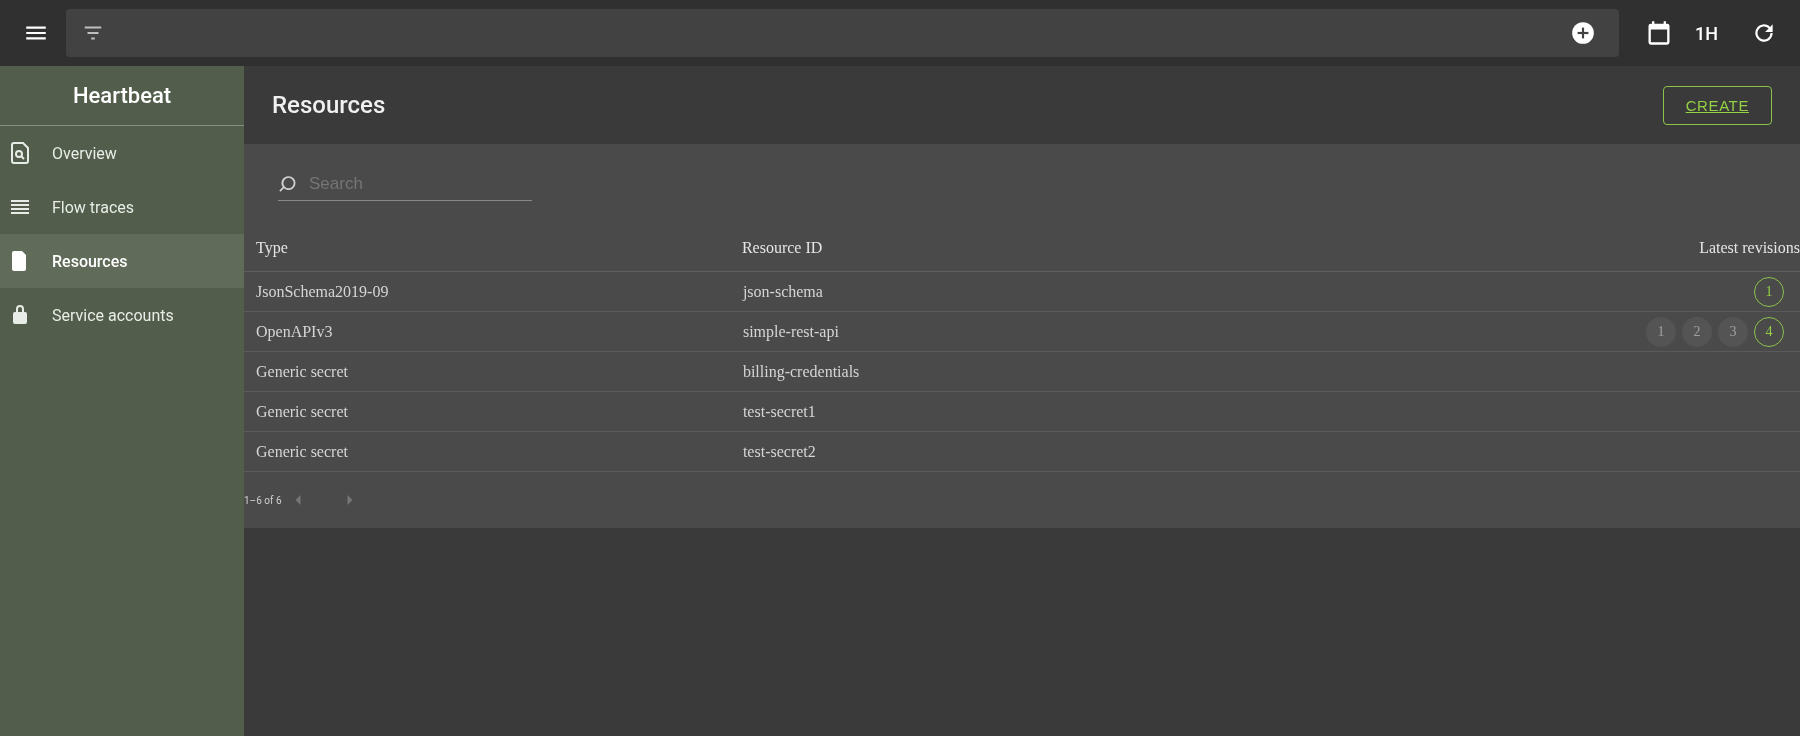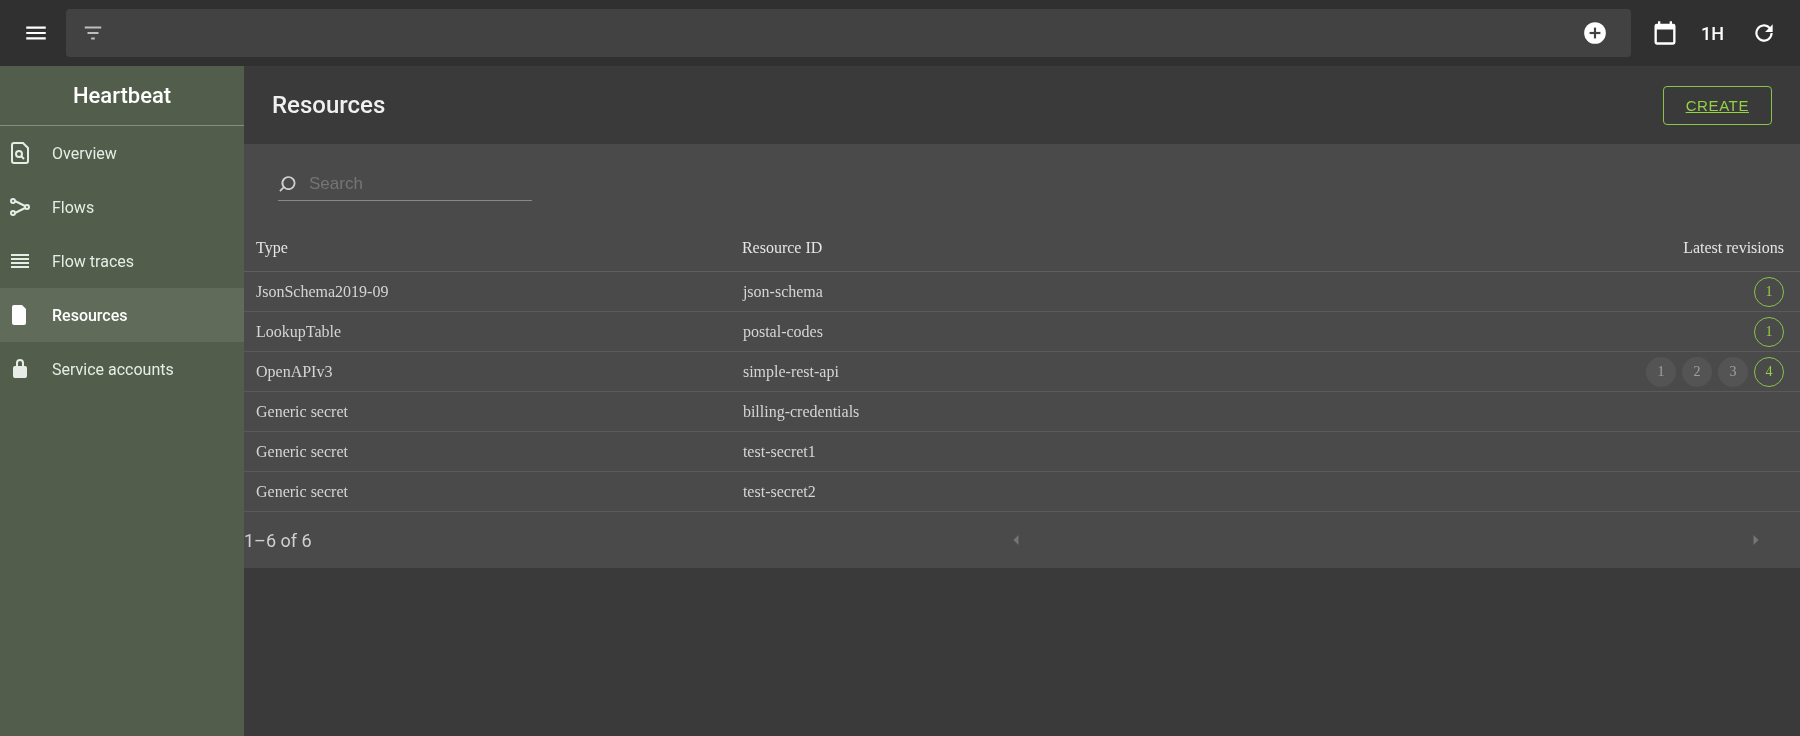--- a/index.html
+++ b/index.html
@@ -55,21 +55,21 @@
     flex:1;
     background: transparent;
     border: none;
     outline: none;
     color: var(--text-primary);
     font-size: 16px;
   }
   .searchbox .add-circle { margin-left: 8px; }
   .topbar .time-picker {
     display: flex; align-items: center; gap: 22px;
-    margin: 0 20px;
+    margin: 0 26px;
     font-size: 18px; font-weight: 500;
   }
   
   .body-row { display: flex; height: calc(100% - 66px); }
   .sidebar {
     width: 244px;
     background: var(--bg-sidebar);
     display: flex; flex-direction: column;
   }
   .sidebar .title {
@@ -142,44 +142,44 @@
   }
   thead th {
     text-align:left;
     font-weight:500;
     font-size:16px;
     color:#e5e5e5;
     padding: 10px 0 14px 0;
     border-bottom: 1px solid #5f5f5f;
   }
   th:first-child, td:first-child { padding-left: 12px; }
-  thead th:last-child { text-align:right; padding-right:16px; }
+  thead th:last-child { text-align:right; }
   tbody td {
     font-size:16px;
     color:#d5d5d5;
     height:40px;
     border-bottom: 1px solid var(--row-border);
     vertical-align: middle;
   }
   tbody td:last-child { text-align:right; padding-right:16px; }
   .rev-group { display:inline-flex; gap:6px; justify-content:flex-end; }
   .rev-badge {
     display:inline-flex; align-items:center; justify-content:center;
     width: 30px; height: 30px;
     border-radius: 50%;
     font-size: 14px;
     border:1px solid transparent;
   }
   .rev-latest { border:1px solid var(--accent); color: var(--accent-bright); }
   .rev-old { color: #a0a0a0; background: rgba(255,255,255,0.06); }
   .pager {
-    display:flex; justify-content:space-between; align-items:center;
+    display:flex; justify-content:flex-start; align-items:center;
     height:56px;
     color:#d0d0d0;
-    font-size:18px;
+    font-size:10px;
     padding-right: 8px;
   }
   .pager .arrow { opacity:0.5; margin: 0 6px; cursor:pointer; width:40px; text-align:center; font-size:20px;}
   svg { display:block; }
 </style>
 </head>
 <body>
 
 <div class="topbar">
   <div class="icon-btn hamburger">
@@ -222,29 +222,20 @@
 
     <div class="nav-item">
       <svg width="24" height="24" viewBox="0 0 24 24" fill="#e8ece6">
           <path d="M6 2h9l5 5v13a2 2 0 0 1-2 2H6a2 2 0 0 1-2-2V4a2 2 0 0 1 2-2z" fill="none" stroke="#e8ece6" stroke-width="2"></path>
           <circle cx="11" cy="13" r="3" fill="none" stroke="#e8ece6" stroke-width="2"></circle>
           <path d="M13 15l3 3" stroke="#e8ece6" stroke-width="2"></path>
         </svg>
       <span>Overview</span>
     </div>
 
-    <div class="nav-item">
-      <svg width="24" height="24" viewBox="0 0 24 24" fill="none" stroke="#e8ece6" stroke-width="2">
-          <circle cx="5" cy="6" r="2"></circle>
-          <circle cx="5" cy="18" r="2"></circle>
-          <circle cx="19" cy="12" r="2"></circle>
-          <path d="M7 6l10 5M7 18l10-5"></path>
-        </svg>
-      <span>Flows</span>
-    </div>
 
     <div class="nav-item">
       <svg width="24" height="24" viewBox="0 0 24 24" fill="#e8ece6">
           <path d="M3 5h18v2H3zM3 9h18v2H3zM3 13h18v2H3zM3 17h18v2H3z"></path>
         </svg>
       <span>Flow traces</span>
     </div>
 
     <div class="nav-item selected">
       <svg width="24" height="24" viewBox="0 0 24 24" fill="#fff">
@@ -290,27 +281,20 @@
         </thead>
         <tbody id="table-body">
             <tr>
               <td>JsonSchema2019-09</td>
               <td>json-schema</td>
               <td><div class="rev-group">
                   <span class="rev-badge rev-latest">1</span>
                 </div></td>
             </tr>
             <tr>
-              <td>LookupTable</td>
-              <td>postal-codes</td>
-              <td><div class="rev-group">
-                  <span class="rev-badge rev-latest">1</span>
-                </div></td>
-            </tr>
-            <tr>
               <td>OpenAPIv3</td>
               <td>simple-rest-api</td>
               <td><div class="rev-group">
                   <span class="rev-badge rev-old">1</span>
                   <span class="rev-badge rev-old">2</span>
                   <span class="rev-badge rev-old">3</span>
                   <span class="rev-badge rev-latest">4</span>
                 </div></td>
             </tr>
             <tr>

